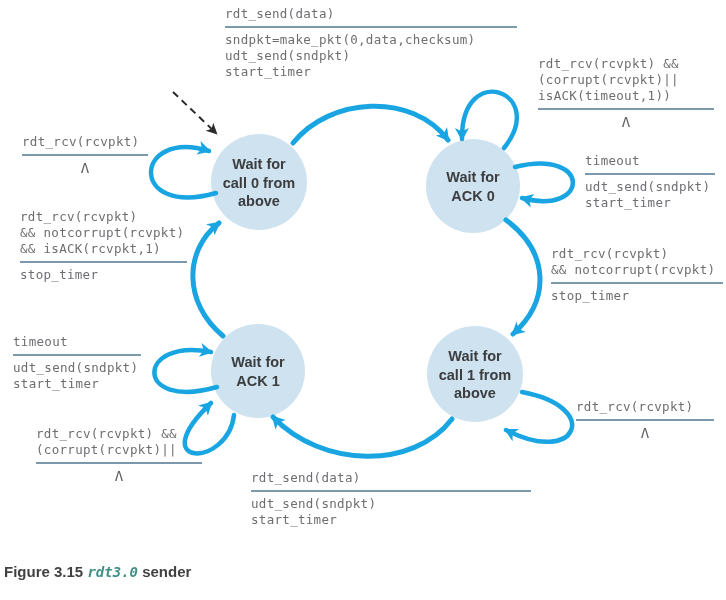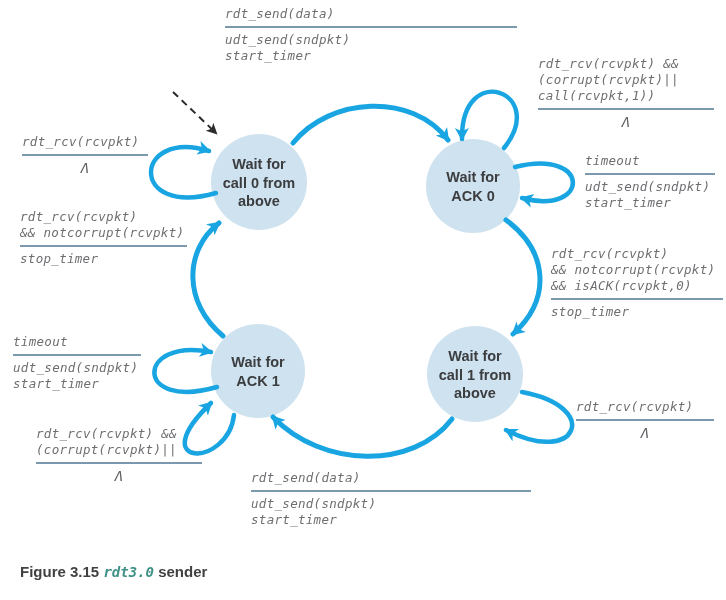--- a/index.html
+++ b/index.html
@@ -13,21 +13,20 @@
   .fsm-svg{position:absolute;left:0;top:0;}
   
   .t-label{
     position:absolute;
     font-family:"DejaVu Sans Mono",monospace;
     font-size:12.5px;
     letter-spacing:0.3px;
     line-height:16px;
     color:#6d6e71;
     white-space:nowrap;
-    font-style:italic;
   }
   .t-label .rule{
     border-top:2px solid #7b98ad;
     margin:4px 0 4px 0;
     height:0;
   }
   .t-label .lambda{
     text-align:center;
     font-size:14px;
     color:#5f6165;
@@ -41,21 +40,21 @@
     font-family:"Liberation Sans",sans-serif;
     font-size:14.5px;
     font-weight:bold;
     line-height:1.28;
     color:#3b3d3f;
     white-space:pre-line;
     transform:translate(-50%,-50%);
   }
   .caption{
     position:absolute;
-    left:20px;top:563px;
+    left:4px;top:563px;
     font-size:15px;
     font-weight:bold;
     color:#414042;
   }
   .caption .code{
     font-family:"DejaVu Sans Mono",monospace;
     font-style:italic;
     font-size:14px;
     color:#3f9186;
   }
@@ -106,43 +105,43 @@
 ACK 0</div>
   <div class="state-label" style="left:475px;top:375px;">Wait for
 call 1 from
 above</div>
   <div class="state-label" style="left:258px;top:372px;">Wait for
 ACK 1</div>
 
   <div class="t-label" style="left:225px;top:6px;width:292px;">
     <div>rdt_send(data)</div>
     <div class="rule"></div>
+    <div>sndpkt=make_pkt(0,data,checksum)</div>
     <div>udt_send(sndpkt)</div>
     <div>start_timer</div>
   </div>
 
   <div class="t-label" style="left:538px;top:56px;width:176px;">
     <div>rdt_rcv(rcvpkt) &amp;&amp;</div>
     <div>(corrupt(rcvpkt)||</div>
-    <div>call(rcvpkt,1))</div>
+    <div>isACK(timeout,1))</div>
     <div class="rule"></div>
     <div class="lambda">Λ</div>
   </div>
 
   <div class="t-label" style="left:585px;top:153px;width:130px;">
     <div>timeout</div>
     <div class="rule"></div>
     <div>udt_send(sndpkt)</div>
     <div>start_timer</div>
   </div>
 
   <div class="t-label" style="left:551px;top:246px;width:172px;">
     <div>rdt_rcv(rcvpkt)</div>
     <div>&amp;&amp; notcorrupt(rcvpkt)</div>
-    <div>&amp;&amp; isACK(rcvpkt,0)</div>
     <div class="rule"></div>
     <div>stop_timer</div>
   </div>
 
   <div class="t-label" style="left:576px;top:399px;width:138px;">
     <div>rdt_rcv(rcvpkt)</div>
     <div class="rule"></div>
     <div class="lambda">Λ</div>
   </div>
 
@@ -155,20 +154,21 @@
 
   <div class="t-label" style="left:22px;top:134px;width:126px;">
     <div>rdt_rcv(rcvpkt)</div>
     <div class="rule"></div>
     <div class="lambda">Λ</div>
   </div>
 
   <div class="t-label" style="left:20px;top:209px;width:167px;">
     <div>rdt_rcv(rcvpkt)</div>
     <div>&amp;&amp; notcorrupt(rcvpkt)</div>
+    <div>&amp;&amp; isACK(rcvpkt,1)</div>
     <div class="rule"></div>
     <div>stop_timer</div>
   </div>
 
   <div class="t-label" style="left:13px;top:334px;width:128px;">
     <div>timeout</div>
     <div class="rule"></div>
     <div>udt_send(sndpkt)</div>
     <div>start_timer</div>
   </div>

